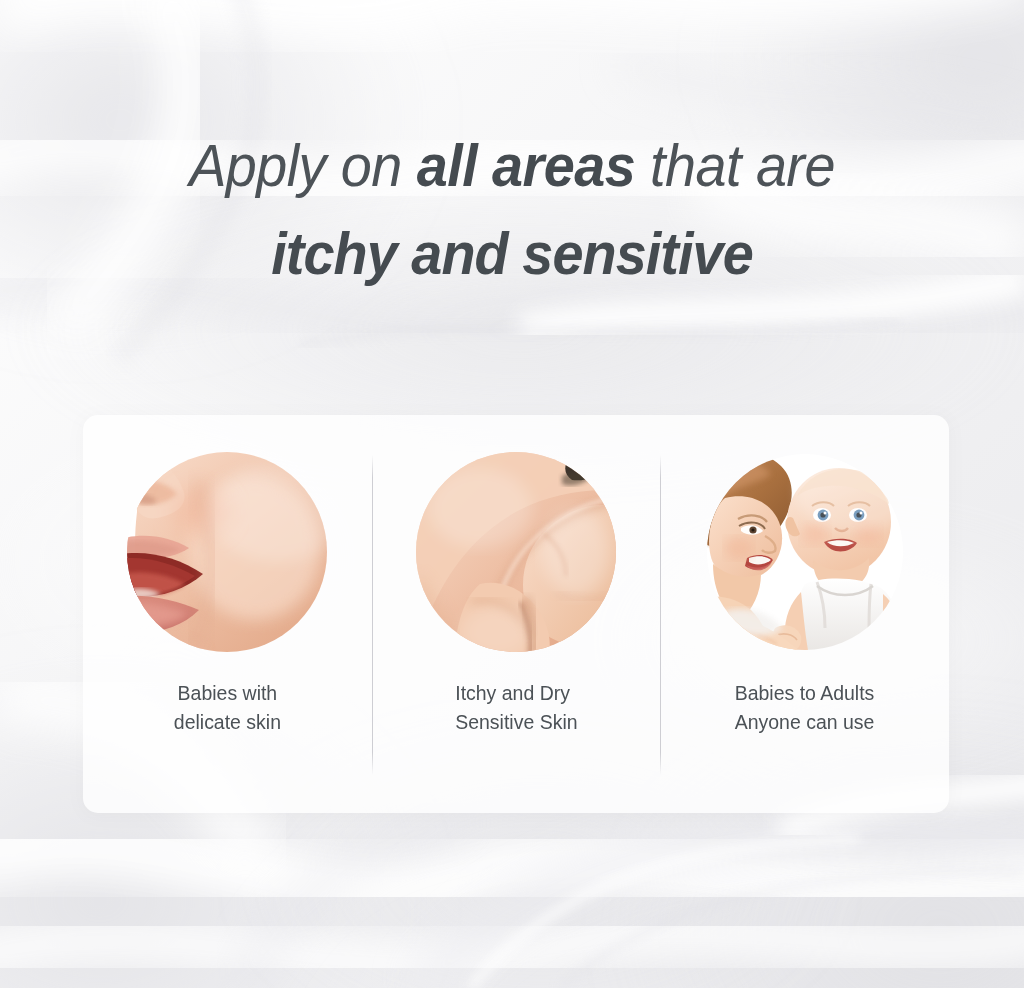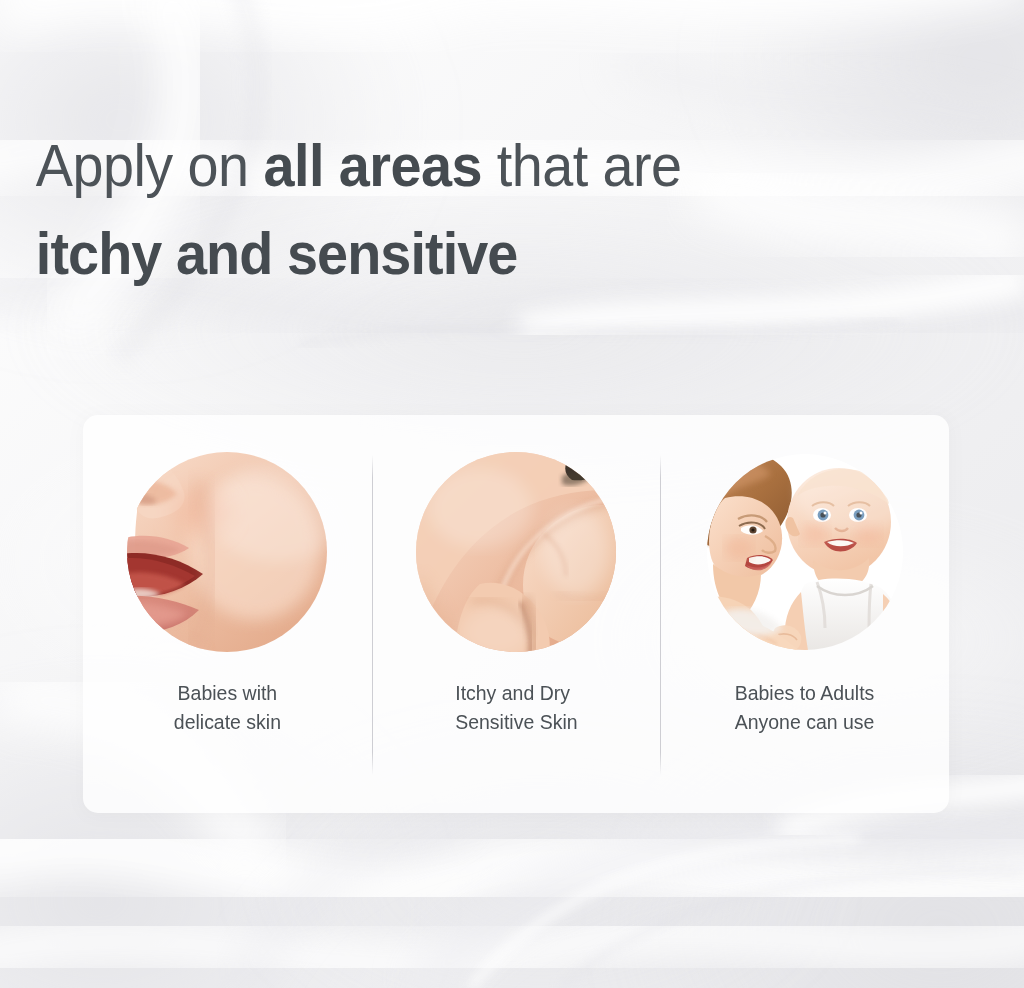--- a/index.html
+++ b/index.html
@@ -11,21 +11,21 @@
     overflow:hidden;
   }
 
   
   #bg { position:absolute; inset:0; z-index:0; }
   #bg svg { display:block; width:1024px; height:988px; }
 
   
   .headline-wrap{
     position:absolute; left:0; top:122px; width:1024px;
-    z-index:3; 
+    z-index:3; text-align:center;font-style:italic;
     -webkit-font-smoothing:antialiased;
   }
   .headline-line{
     color:#4d5358;
     font-size:60px;
     line-height:88px;
     letter-spacing:-0.6px;
     white-space:nowrap;
     font-weight:400;
     transform:scaleX(0.93);

